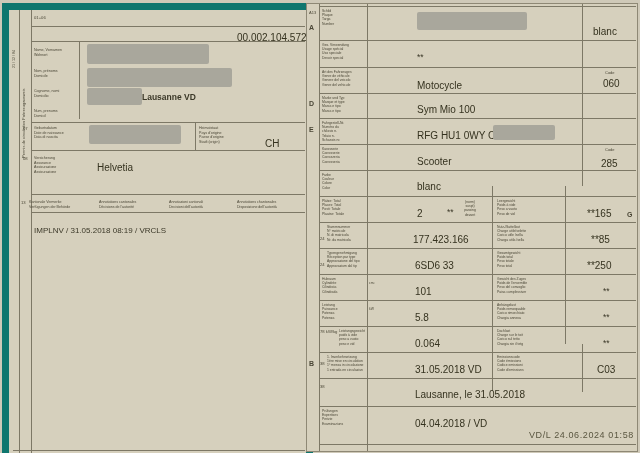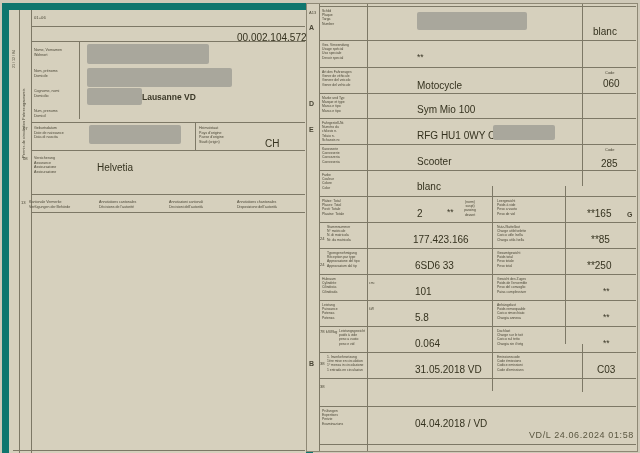--- a/index.html
+++ b/index.html
@@ -154,20 +154,21 @@
     <div class="lbl" style="left:20px;top:190px;width:50px;">Kantonale Vermerke
 Verfügungen der Behörde</div>
     <div class="lbl" style="left:90px;top:190px;width:60px;">Annotations cantonales
 Décisions de l'autorité</div>
     <div class="lbl" style="left:160px;top:190px;width:60px;">Annotazioni cantonali
 Decisioni dell'autorità</div>
     <div class="lbl" style="left:228px;top:190px;width:66px;">Annotations chantonales
 Disposizione dell'autorità</div>
     <div class="line h" style="left:22px;top:202px;width:274px;"></div>
 
+    <div class="val" style="left:25px;top:216px;font-size:8px;">IMPLNV / 31.05.2018 08:19 / VRCLS</div>
 
     <div class="line h" style="left:4px;top:440px;width:292px;"></div>
   </div>
 
   <div class="paper right-paper">
     <div class="line v" style="left:12px;top:0;height:447px;"></div>
     <div class="line v" style="left:60px;top:0;height:447px;"></div>
     <div class="line v" style="left:185px;top:182px;height:205px;"></div>
     <div class="line v" style="left:258px;top:182px;height:158px;"></div>
     <div class="line v" style="left:275px;top:0;height:182px;"></div>
@@ -326,20 +327,21 @@
 1 entrada en circulaziun</div>
     <div class="val-lg" style="left:108px;top:360px;">31.05.2018 VD</div>
     <div class="smallbox" style="left:190px;top:351px;width:54px;">Emissionscode
 Code émissions
 Codice emissioni
 Code d'emissiuns</div>
     <div class="val-lg" style="left:290px;top:360px;">C03</div>
 
     <div class="line h" style="left:12px;top:374px;width:317px;"></div>
     <div class="num" style="left:13px;top:380px;">38</div>
+    <div class="val-lg" style="left:108px;top:385px;">Lausanne, le 31.05.2018</div>
 
     <div class="line h" style="left:12px;top:402px;width:317px;"></div>
     <div class="smallbox" style="left:15px;top:405px;width:44px;">Prüfungen
 Expertises
 Perizie
 Examinaziuns</div>
     <div class="val-lg" style="left:108px;top:414px;">04.04.2018 / VD</div>
 
     <div class="stamp" style="left:222px;top:426px;">VD/L 24.06.2024 01:58</div>
 

